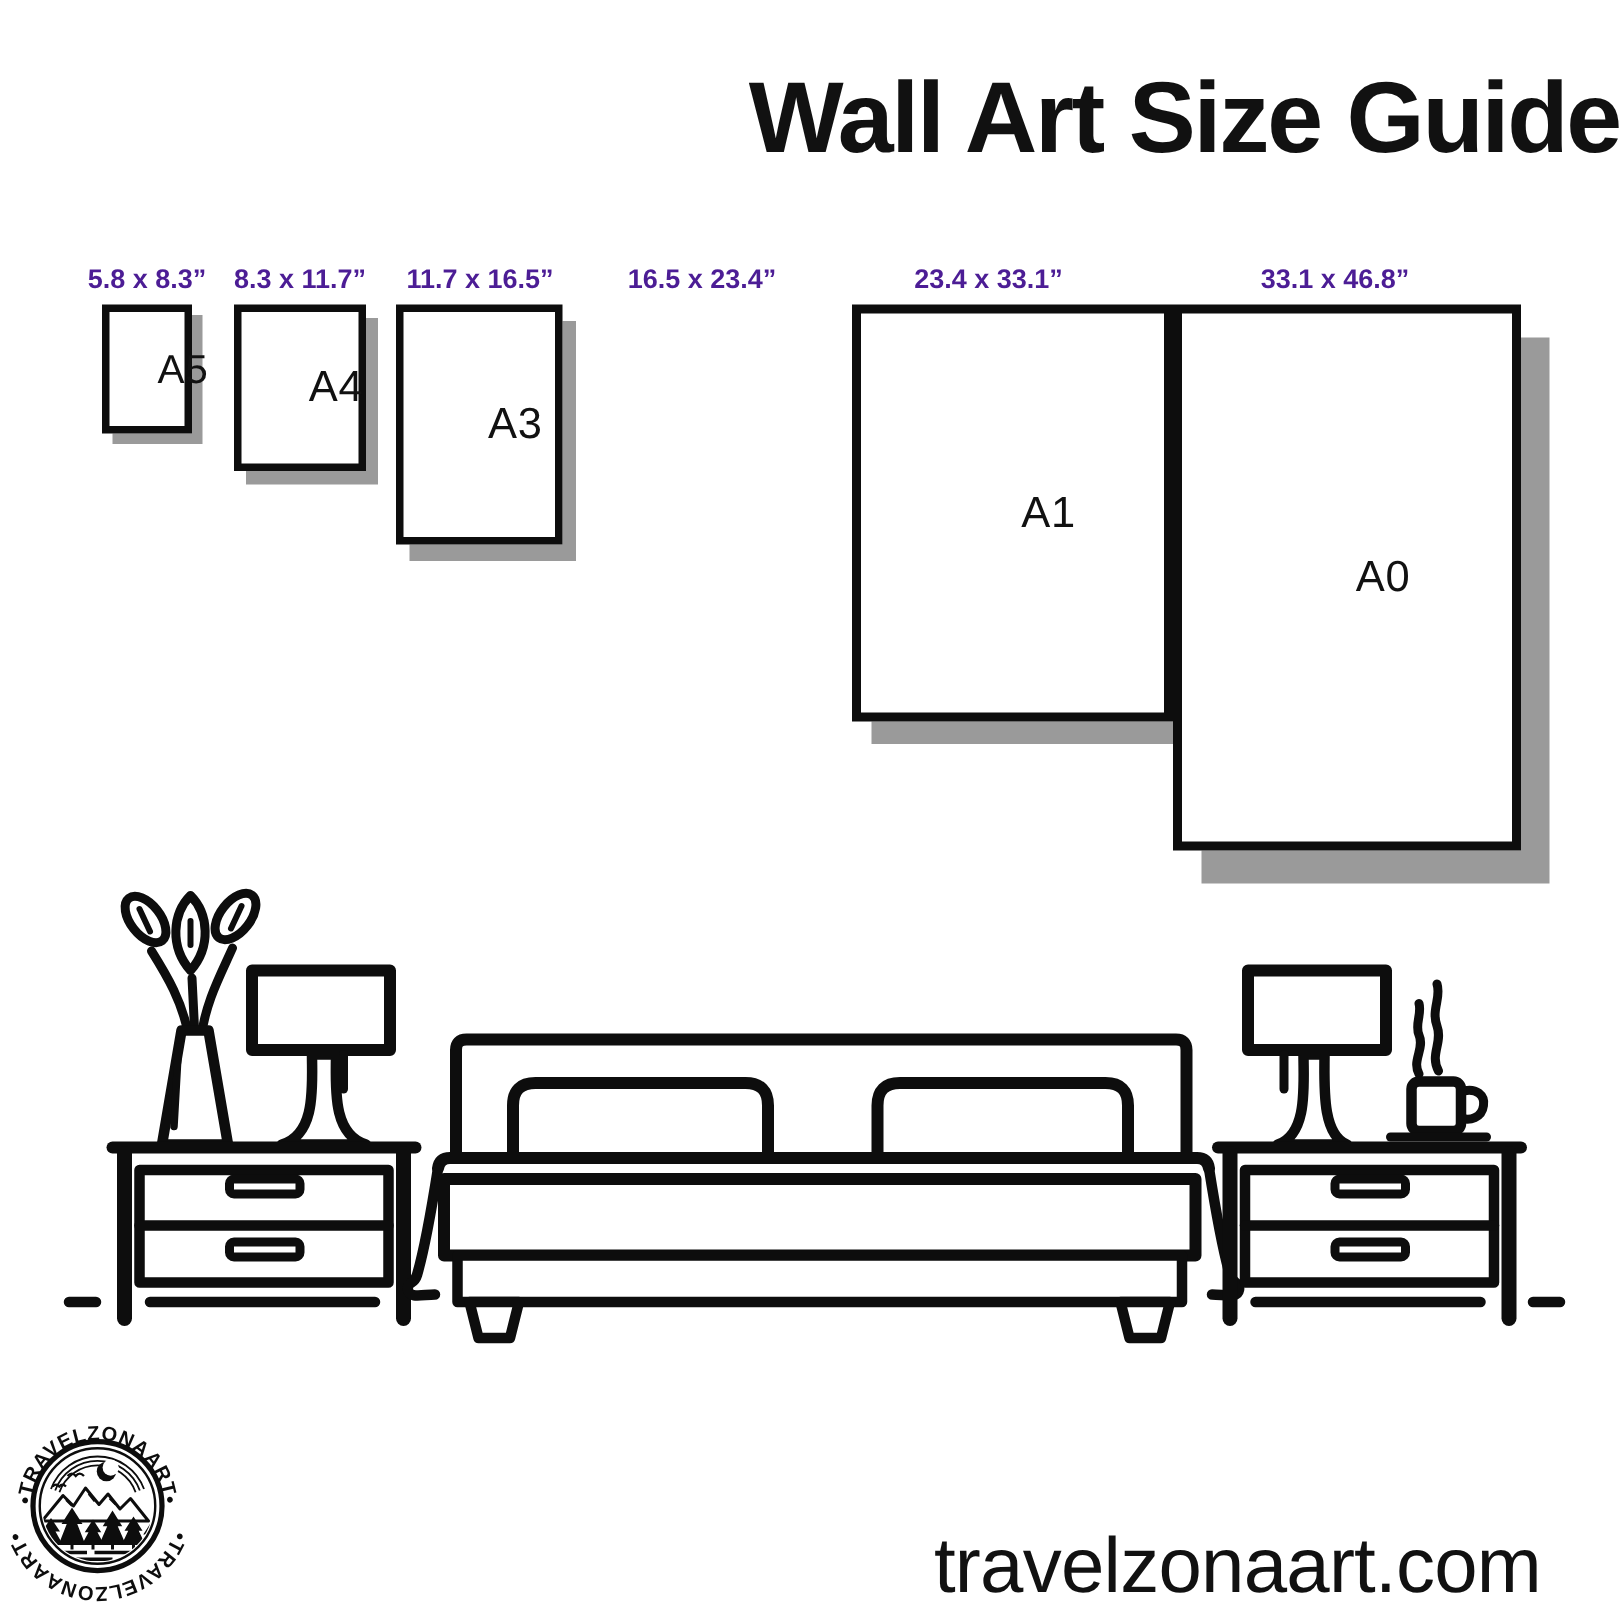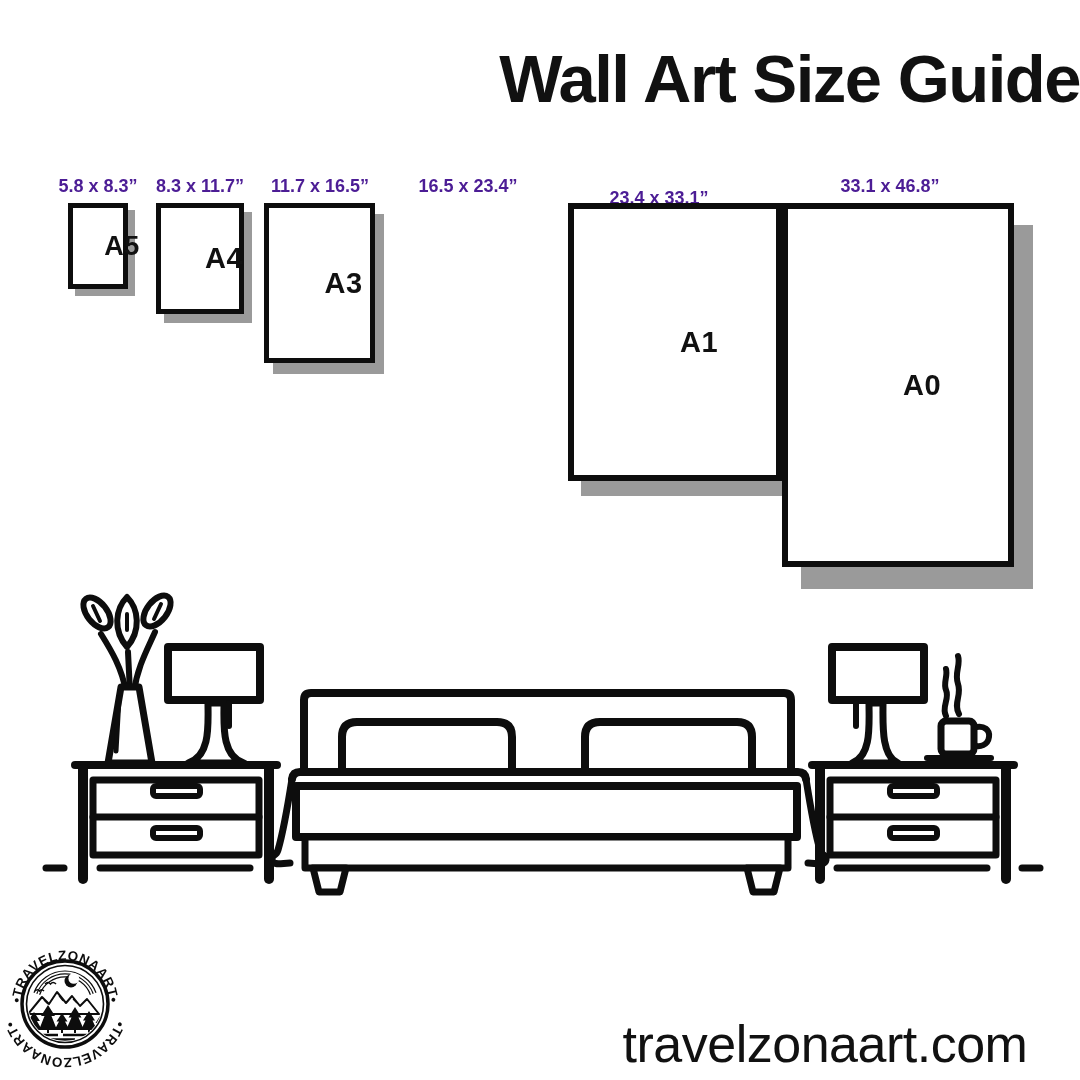--- a/index.html
+++ b/index.html
@@ -11,32 +11,32 @@
     position:absolute;top:40px;left:0;width:1080px;text-align:right;
     font-size:67px;font-weight:700;letter-spacing:-1.5px;color:#111;
   }
   .dim-label{
     position:absolute;top:176px;transform:translateX(-50%);
     white-space:nowrap;font-size:18px;font-weight:700;color:#4c1d95;
   }
   .frame{
     position:absolute;background:#fff;border:5px solid #0d0d0d;box-sizing:border-box;
     display:flex;align-items:center;justify-content:center;
-    font-size:29px;font-weight:700;color:#111;padding-left:48px;
+    font-size:29px;font-weight:400;color:#111;padding-left:48px;
   }
   .frame span{letter-spacing:0.5px;}
   
   .f-a5{left:68px;top:203px;width:60px;height:86px;box-shadow:7px 7px 0 #9a9a9a;font-size:27px;}
   .f-a4{left:156px;top:203px;width:88px;height:111px;box-shadow:8px 9px 0 #9a9a9a;}
   .f-a3{left:264px;top:203px;width:111px;height:160px;box-shadow:9px 11px 0 #9a9a9a;text-align:center;}
   .f-a2{left:393px;top:203px;width:149px;height:207px;border-width:6px;box-shadow:10px 13px 0 #9a9a9a;}
   .f-a1{left:568px;top:203px;width:214px;height:278px;border-width:6px;box-shadow:13px 15px 0 #9a9a9a;}
   .f-a0{left:782px;top:203px;width:232px;height:364px;border-width:6px;box-shadow:19px 22px 0 #9a9a9a;}
   .l-a5{left:98px;}  .l-a4{left:200px;} .l-a3{left:320px;}
-  .l-a2{left:468px;} .l-a1{left:659px;margin-top:12px;} .l-a0{left:890px;}
+  .l-a2{left:468px;} .l-a1{left:659px;} .l-a0{left:890px;}
   .scene{position:absolute;left:0;top:0;width:1080px;height:1080px;}
   .scene text{font-family:"Liberation Sans",sans-serif;}
   .website{
     position:absolute;top:1014px;left:580px;width:490px;text-align:center;
     font-size:52px;font-weight:400;letter-spacing:-0.5px;color:#111;white-space:nowrap;
   }
 </style>
 </head>
 <body>
 

